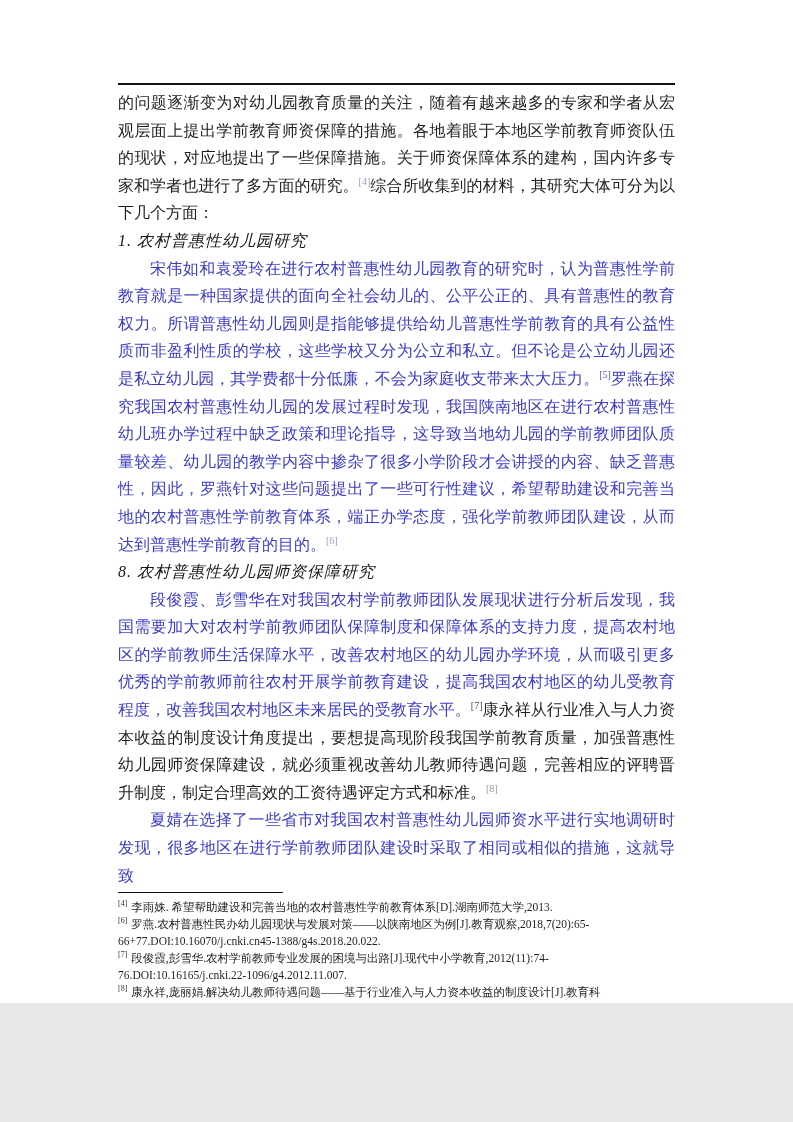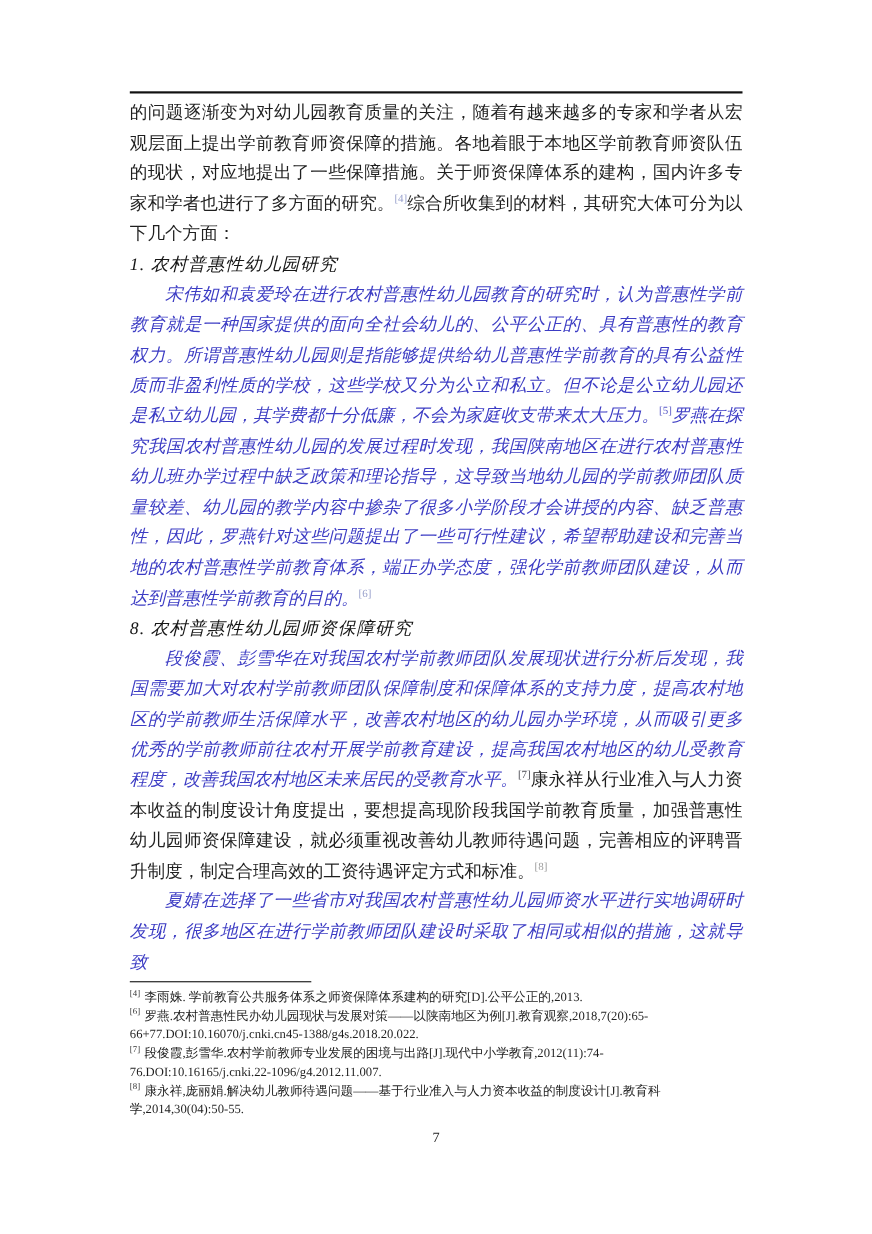--- a/index.html
+++ b/index.html
@@ -1,18 +1,18 @@
 <!DOCTYPE html>
 <html lang="zh" style="--revision_blue: #3c3cc4; --ink: #1f1f1f;"><head>
 <meta charset="utf-8">
 <style>
   html,body{margin:0;padding:0;background:#e8e8e8;}
   .page{
     position:relative;
-    width:793px;height:1122px;
+    width:793px;height:1003px;
     background:#ffffff;
     margin:0 auto;
     overflow:hidden;
     font-family:"Liberation Serif","DejaVu Serif",serif;
     color:#1f1f1f;
   }
   .header-rule{
     position:absolute;left:118px;top:83px;
     width:557px;height:2px;background:#111;
   }
@@ -25,21 +25,21 @@
   .para{margin:0;}
   .indent{text-indent:2em;}
   .heading{
     margin:0;
     font-style:italic;
     letter-spacing:1px;
     color:#161616;
     font-family:Liberation Serif, serif;
   }
   .ink{color:#1f1f1f;}
-  .blue{color:var(--revision_blue,#3c3cc4);font-style:italic;}
+  .blue{color:var(--revision_blue,#3c3cc4);}
   sup.ref{
     font-size:10px;
     line-height:0;
     vertical-align:super;
     font-family:"Liberation Serif","DejaVu Serif",serif;
   }
   .sup-pale{color:#98a0cc;}
   .sup-blue{color:#5a5ac8;}
   .sup-dark{color:#4b4b52;}
   .sup-gray{color:#9a9a9a;}
@@ -86,21 +86,21 @@
     <p class="para indent"><span class="blue">段俊霞、彭雪华在对我国农村学前教师团队发展现状进行分析后发现，我国需要加大对农村学前教师团队保障制度和保障体系的支持力度，提高农村地区的学前教师生活保障水平，改善农村地区的幼儿园办学环境，从而吸引更多优秀的学前教师前往农村开展学前教育建设，提高我国农村地区的幼儿受教育程度，改善我国农村地区未来居民的受教育水平。</span><sup class="ref sup-dark">[7]</sup><span class="ink">康永祥从行业准入与人力资本收益的制度设计角度提出，要想提高现阶段我国学前教育质量，加强普惠性幼儿园师资保障建设，就必须重视改善幼儿教师待遇问题，完善相应的评聘晋升制度，制定合理高效的工资待遇评定方式和标准。</span><sup class="ref sup-gray">[8]</sup></p>
 
 
     <p class="para indent"><span class="blue">夏婧在选择了一些省市对我国农村普惠性幼儿园师资水平进行实地调研时发现，很多地区在进行学前教师团队建设时采取了相同或相似的措施，这就导致</span></p>
 
   </main>
 
   <div class="footnote-sep"></div>
 
   <section class="footnotes">
-    <p class="fn"><sup>[4]</sup><span>李雨姝. 学前教育公共服务体系之师资保障体系建构的研究[D].公平公正的,2013.</span></p>
+    <p class="fn"><sup>[4]</sup><span>李雨姝. 希望帮助建设和完善当地的农村普惠性学前教育体系[D].湖南师范大学,2013.</span></p>
     <p class="fn"><sup>[6]</sup><span>罗燕.农村普惠性民办幼儿园现状与发展对策——以陕南地区为例[J].教育观察,2018,7(20):65-66+77.DOI:10.16070/j.cnki.cn45-1388/g4s.2018.20.022.</span></p>
     <p class="fn"><sup>[7]</sup><span>段俊霞,彭雪华.农村学前教师专业发展的困境与出路[J].现代中小学教育,2012(11):74-76.DOI:10.16165/j.cnki.22-1096/g4.2012.11.007.</span></p>
     <p class="fn"><sup>[8]</sup><span>康永祥,庞丽娟.解决幼儿教师待遇问题——基于行业准入与人力资本收益的制度设计[J].教育科学,2014,30(04):50-55.</span></p>
   </section>
 
   <div class="page-number">7</div>
 
 </div>
 
 </body></html>

